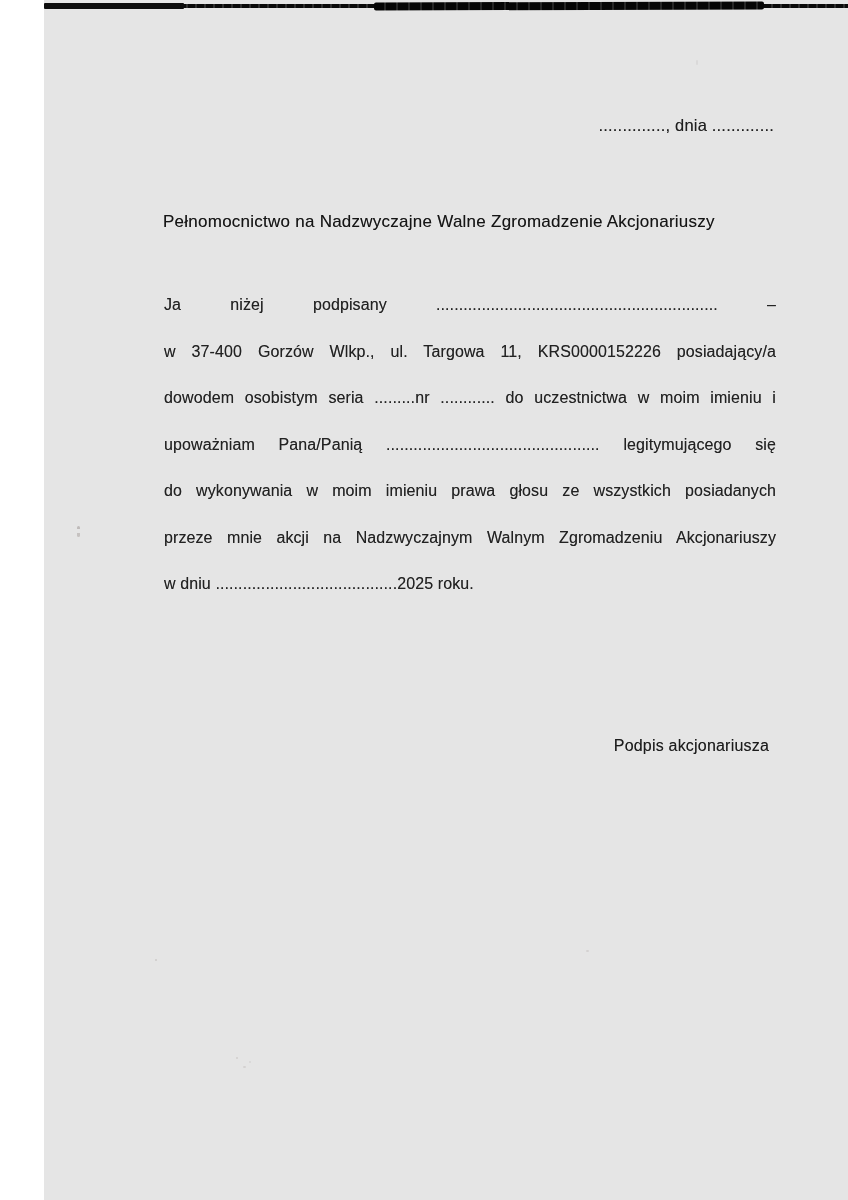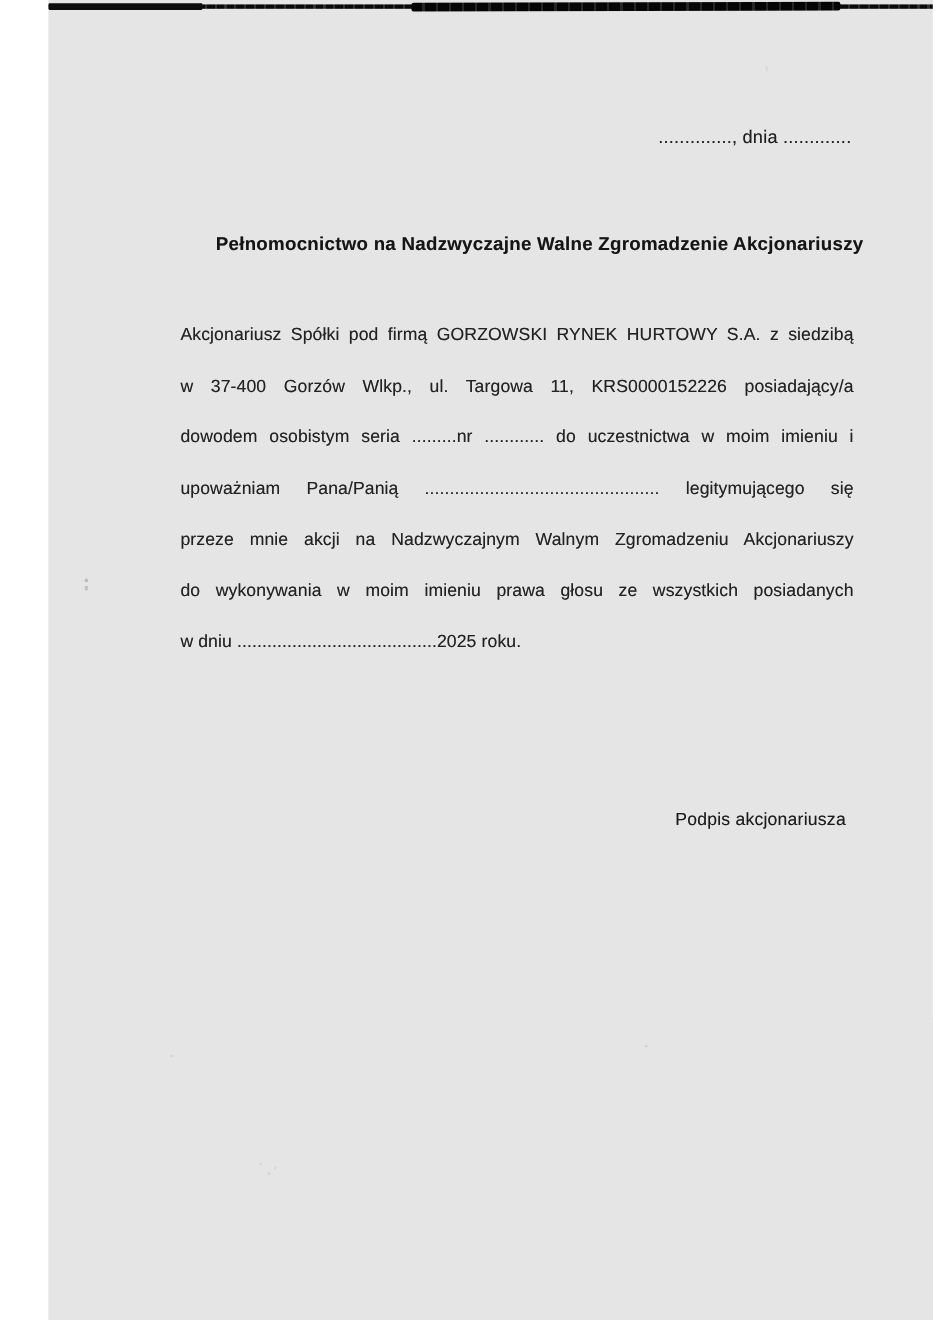--- a/index.html
+++ b/index.html
@@ -53,23 +53,22 @@
   .speck-f { left: 812px; top: 1164px; width: 2px; height: 2px; opacity: .5; }
   .speck-g { left: 652px; top: 60px; width: 2px; height: 5px; opacity: .25; border-radius: 1px; }
 
   
   .date-line {
     position: absolute; top: 116px; right: 118px;
     font-size: 16.5px; color: #1e1e1e; letter-spacing: 0.2px;
   }
   .doc-title {
     position: absolute; top: 212px; left: 119px; width: 622px;
-    font-size: 17px; font-weight: bold; color: #151515; letter-spacing: 0.25px;
+    font-size: 17px; font-weight: normal; color: #151515; letter-spacing: 0.25px;
     white-space: nowrap;
-    text-align: right;
   }
   .doc-body {
     position: absolute; top: 282px; left: 120px; width: 612px;
     font-size: 16px; color: #222; letter-spacing: 0.1px;
   }
   .doc-body .line {
     height: 46.5px; line-height: 46.5px;
     text-align: justify; text-align-last: justify;
   }
   .doc-body .line.flush-left {
@@ -98,24 +97,24 @@
   <div class="speck speck-d"></div>
   <div class="speck speck-e"></div>
   <div class="speck speck-f"></div>
   <div class="speck speck-g"></div>
 
   <div class="date-line">.............., dnia .............</div>
 
   <div class="doc-title">Pełnomocnictwo na Nadzwyczajne Walne Zgromadzenie Akcjonariuszy</div>
 
   <div class="doc-body">
-    <div class="line">Akcjonariusz Spółki pod firmą GORZOWSKI RYNEK HURTOWY S.A. z siedzibą</div>
+    <div class="line">Ja niżej podpisany .............................................................. –</div>
     <div class="line">w 37-400 Gorzów Wlkp., ul. Targowa 11, KRS0000152226 posiadający/a</div>
     <div class="line">dowodem osobistym seria .........nr ............ do uczestnictwa w moim imieniu i</div>
     <div class="line">upoważniam Pana/Panią ............................................... legitymującego się</div>
+    <div class="line">do wykonywania w moim imieniu prawa głosu ze wszystkich posiadanych</div>
     <div class="line">przeze mnie akcji na Nadzwyczajnym Walnym Zgromadzeniu Akcjonariuszy</div>
-    <div class="line">do wykonywania w moim imieniu prawa głosu ze wszystkich posiadanych</div>
     <div class="line flush-left">w dniu ........................................2025 roku.</div>
   </div>
 
   <div class="signature-caption">Podpis akcjonariusza</div>
 
 </div>
 
 </body></html>

